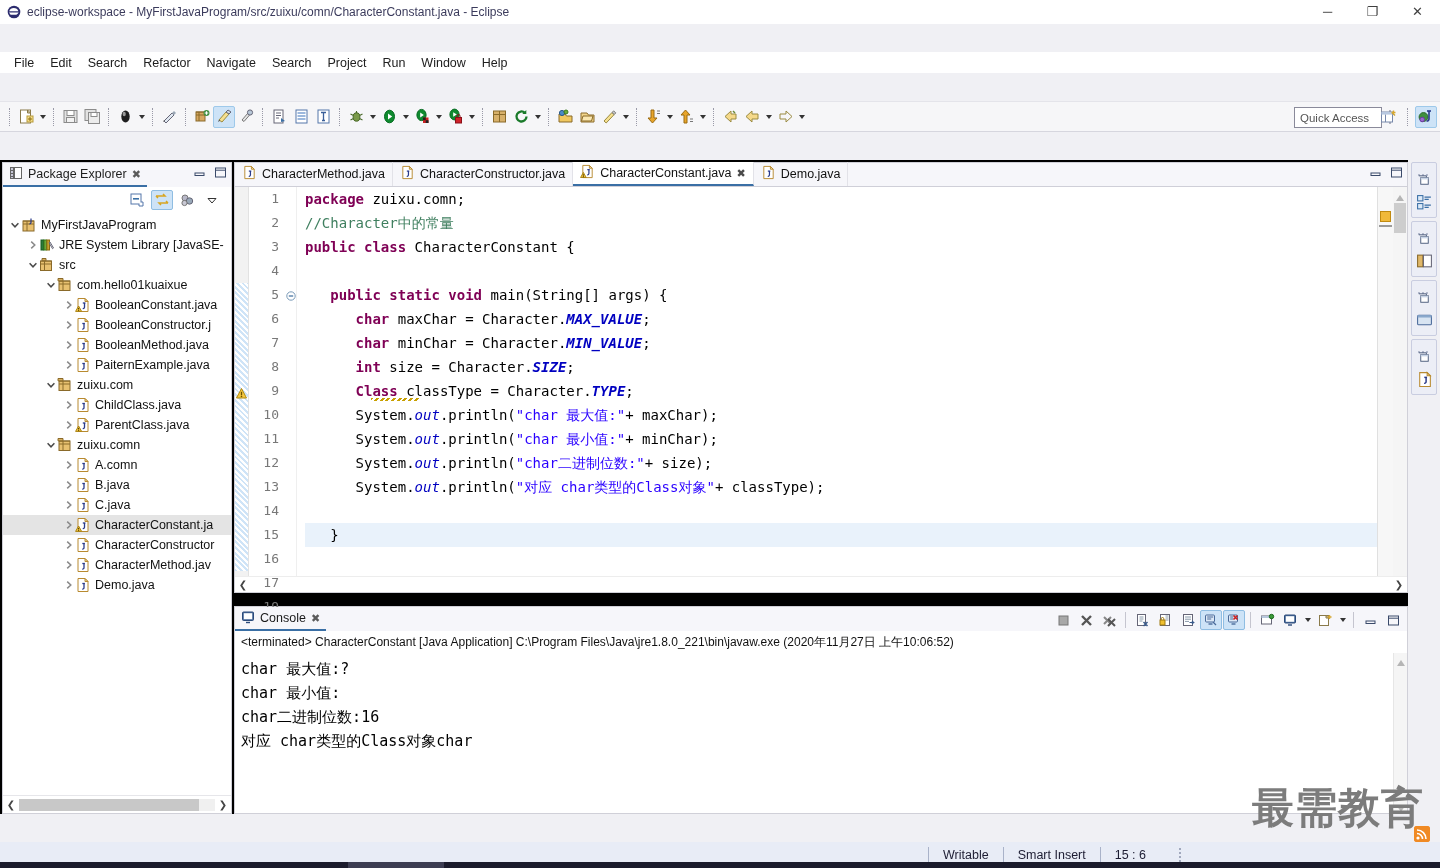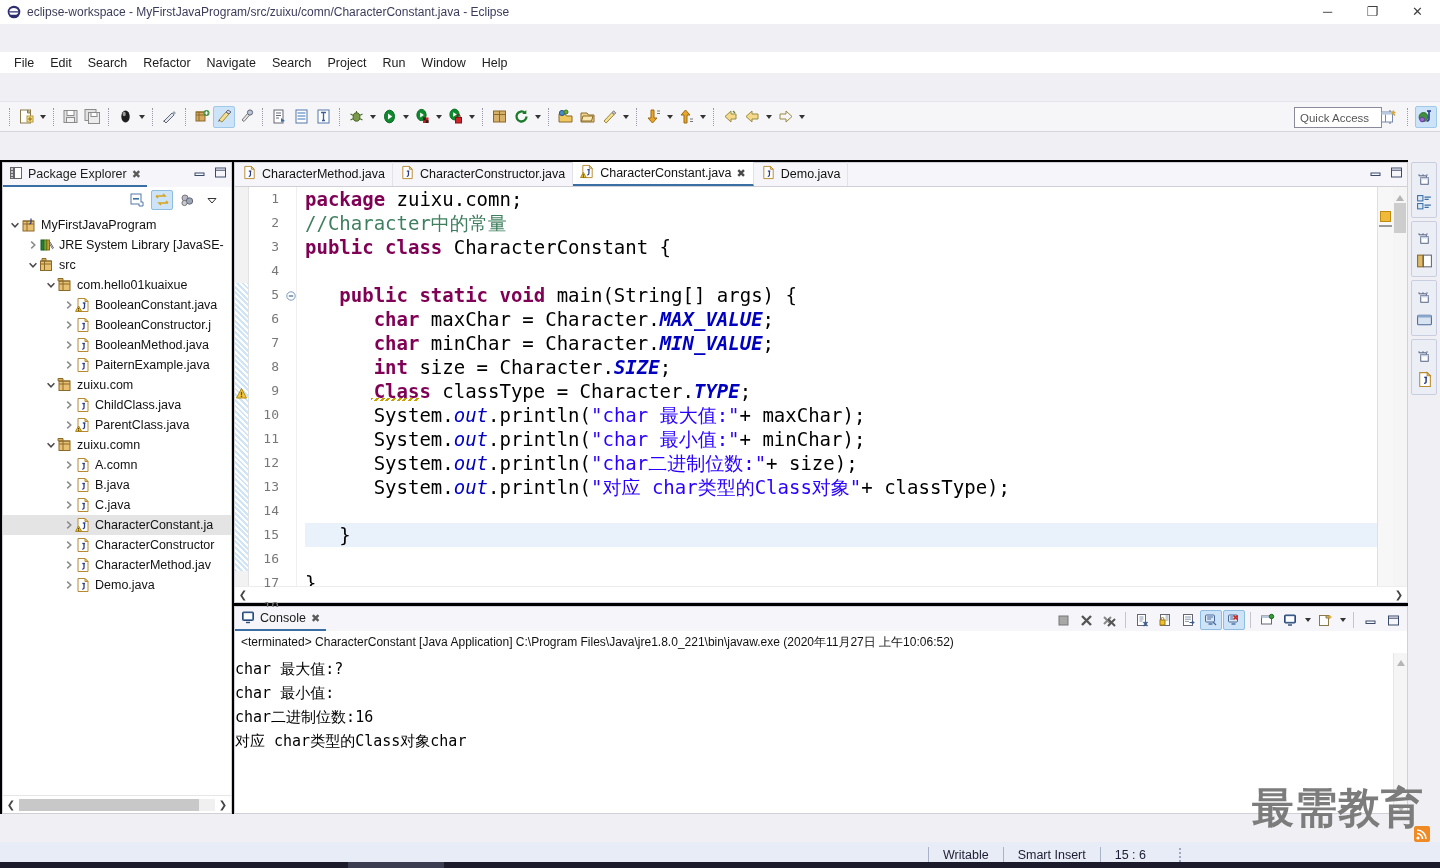--- a/index.html
+++ b/index.html
@@ -72,51 +72,51 @@
   .edtab{ display:flex; align-items:center; gap:5px; padding:0 7px; height:24px; font-size:12.5px; color:#111;
           border-right:1px solid #e2e2e8; }
   .edtab.active{ background:#fff; border-bottom:2px solid #3a6fa5; }
   .edtab .x{ font-size:11px; color:#4a4a4a; }
   .ed-ctrl{ position:absolute; right:4px; top:3px; display:flex; gap:8px; }
   .edbody{ flex:1; display:flex; min-height:0; position:relative; background:#fff; }
   .vruler{ width:14px; background:#f2f2f2; border-right:1px solid #e2e2e2; flex:0 0 14px; position:relative; }
   .gutter{ width:36px; flex:0 0 36px; background:#fff; text-align:right; padding-right:6px; position:relative;
            color:#787878; font-family:"DejaVu Sans Mono", monospace; font-size:13px; }
   .foldcol{ width:12px; flex:0 0 12px; background:#fff; border-right:1px solid #efefef; position:relative; }
-  .code{ flex:1; overflow:hidden; position:relative; font-family:"DejaVu Sans Mono", monospace; font-size:19px;
+  .code{ flex:1; overflow:hidden; position:relative; font-family:"DejaVu Sans Mono", monospace; font-size:14px;
          white-space:pre; padding-left:8px; }
   .cl{ height:24px; line-height:24px; }
   .cl.hl{ background:#e9f2fb; }
   .gl{ height:24px; line-height:24px; }
   .ovruler{ width:16px; flex:0 0 16px; background:#f7f7f7; border-left:1px solid #e0e0e0; position:relative; }
   .edvscroll{ width:14px; flex:0 0 14px; background:#f5f5f5; position:relative; }
   .edvthumb{ position:absolute; left:1px; top:2px; width:12px; height:28px; background:#cdcdcd; }
   .edhscroll{ height:16px; background:#fff; border-top:1px solid #ededed; display:flex; align-items:center; flex:0 0 16px; }
 
   
   .kw{ color:#7f0055; font-weight:bold; }
   .cmt{ color:#3f7f5f; }
   .str{ color:#2a00ff; }
   .fld{ color:#0000c0; font-style:italic; font-weight:bold; }
   .sfld{ color:#0000c0; font-style:italic; }
   .pl{ color:#000; }
 
   
-  .console{ height:208px; flex:0 0 208px; margin-top:3px; border:1px solid #d0d0d8; background:#fff;
+  .console{ height:208px; flex:0 0 208px; margin-top:13px; border:1px solid #d0d0d8; background:#fff;
             display:flex; flex-direction:column; }
   .cstabbar{ height:24px; background:#f6f6fa; display:flex; align-items:center; position:relative; flex:0 0 24px; }
   .cstab{ display:flex; align-items:center; gap:5px; padding:0 6px; height:24px; font-size:12.5px;
           border-bottom:2px solid #3a6fa5; }
   .cs-ctrl{ position:absolute; right:3px; top:2px; display:flex; align-items:center; gap:1px; }
   .csb{ width:22px; height:20px; display:flex; align-items:center; justify-content:center; border-radius:2px; }
   .csb.sel{ background:#cde3f7; border:1px solid #8fbde2; }
   .cssep{ width:1px; height:16px; border-left:1px solid #c5c5cf; margin:0 4px; }
   .csterm{ font-size:12px; color:#111; padding:3px 0 2px 6px; white-space:nowrap; }
   .csbody{ flex:1; display:flex; min-height:0; }
-  .csout{ flex:1; padding:4px 0 0 0; font-family:"DejaVu Sans Mono", monospace; font-size:15px; color:#000;
+  .csout{ flex:1; padding:4px 0 0 6px; font-family:"DejaVu Sans Mono", monospace; font-size:15px; color:#000;
           line-height:24px; overflow:hidden; }
   .csvs{ width:14px; flex:0 0 14px; background:#f5f5f5; border-left:1px solid #e6e6e6; position:relative; }
 
   
   .statusbar{ height:26px; flex:0 0 26px; background:#e8ecf6; display:flex; align-items:center; font-size:12.5px;
               color:#1d1d33; }
   .st-sep{ width:1px; height:17px; border-left:1px solid #a9b2c9; }
   .st-cell{ padding:0 14px; white-space:nowrap; }
   .st-dots{ width:4px; height:16px; margin:0 18px; }
 

